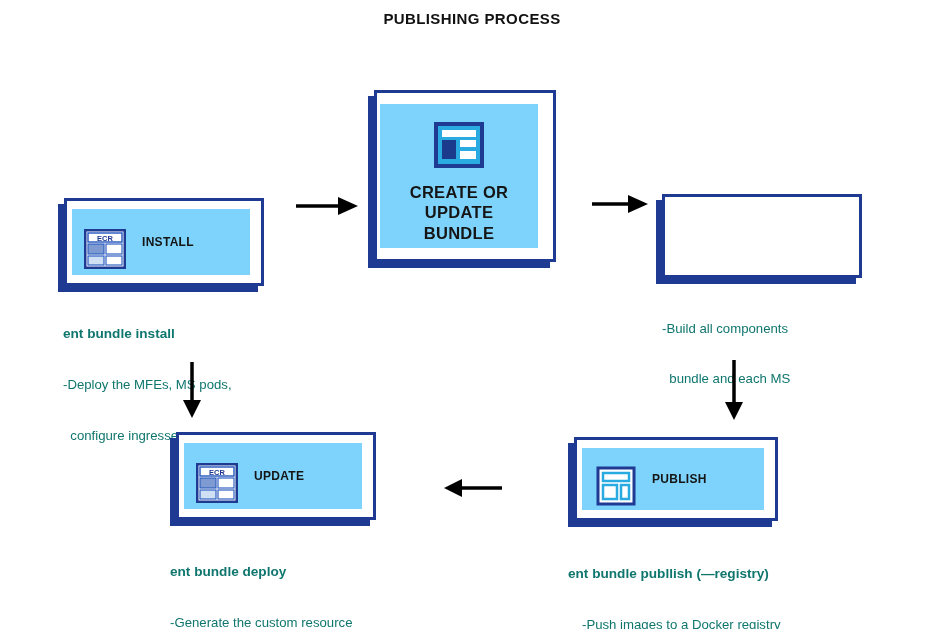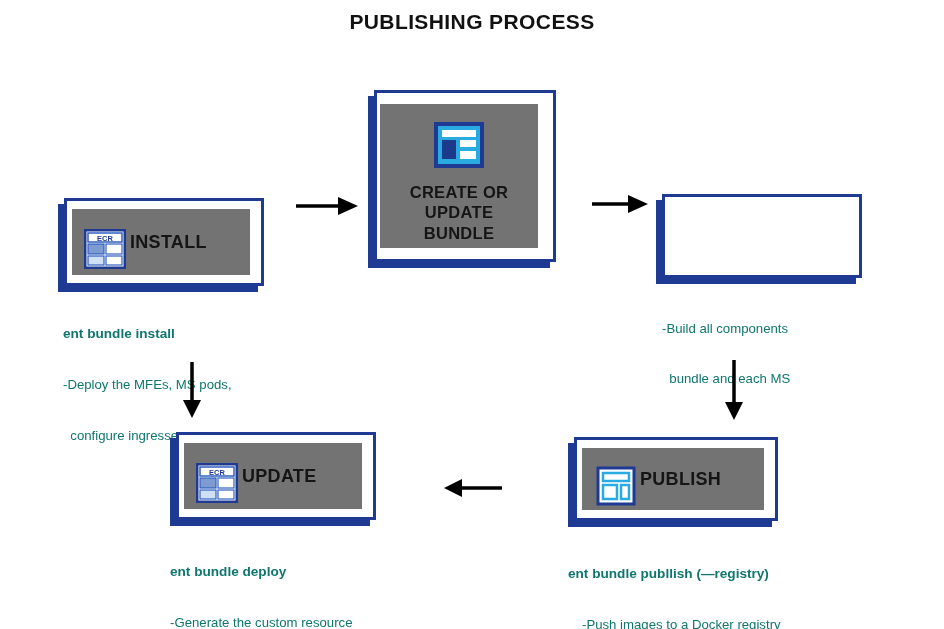--- a/index.html
+++ b/index.html
@@ -19,21 +19,21 @@
     overflow: hidden;
   }
 
   
   .title {
     position: absolute;
     left: 0;
     top: 10px;
     width: 944px;
     text-align: center;
-    font-size: 21px;
+    font-size: 15px;
     font-weight: bold;
     letter-spacing: 0.4px;
     color: #111111;
   }
 
   
   .step {
     position: absolute;
   }
   .step .shadow {
@@ -55,39 +55,39 @@
     border: 3px solid #1f3a93;
     background: #ffffff;
     box-sizing: border-box;
   }
   .step .panel {
     position: absolute;
     left: 14px;
     top: 11px;
     right: 8px;
     bottom: 11px;
-    background: #737373;
+    background: #7dd3fc;
     display: flex;
     align-items: center;
     box-sizing: border-box;
   }
   .step.tall .panel {
     flex-direction: column;
     justify-content: center;
     left: 12px;
     right: 12px;
     top: 14px;
     bottom: 14px;
   }
   .step-label {
-    font-size: 18px;
+    font-size: 12px;
     font-weight: bold;
     color: #151515;
     letter-spacing: 0.3px;
-    margin-left: 4px;
+    margin-left: 16px;
   }
   .step.tall .step-label {
     margin-left: 0;
     margin-top: 14px;
     text-align: center;
     line-height: 1.22;
     font-size: 16.5px;
   }
 
   

